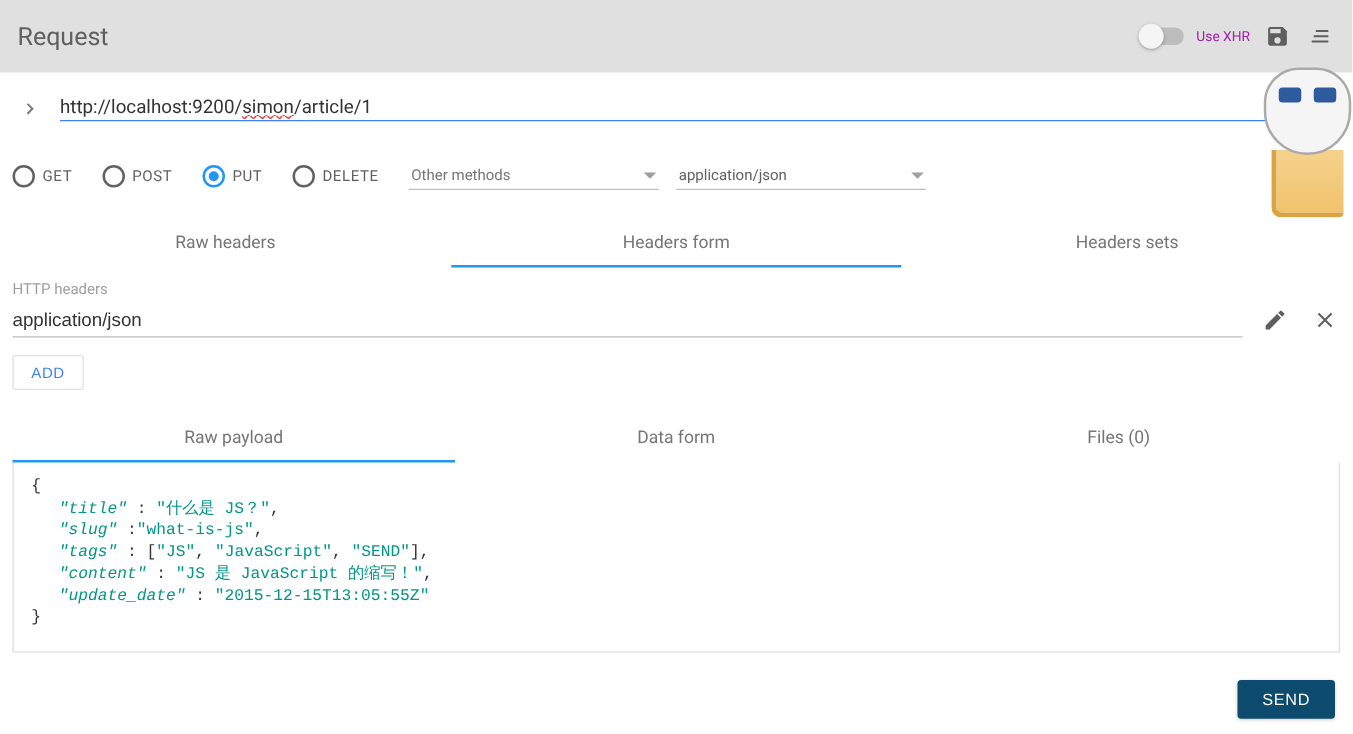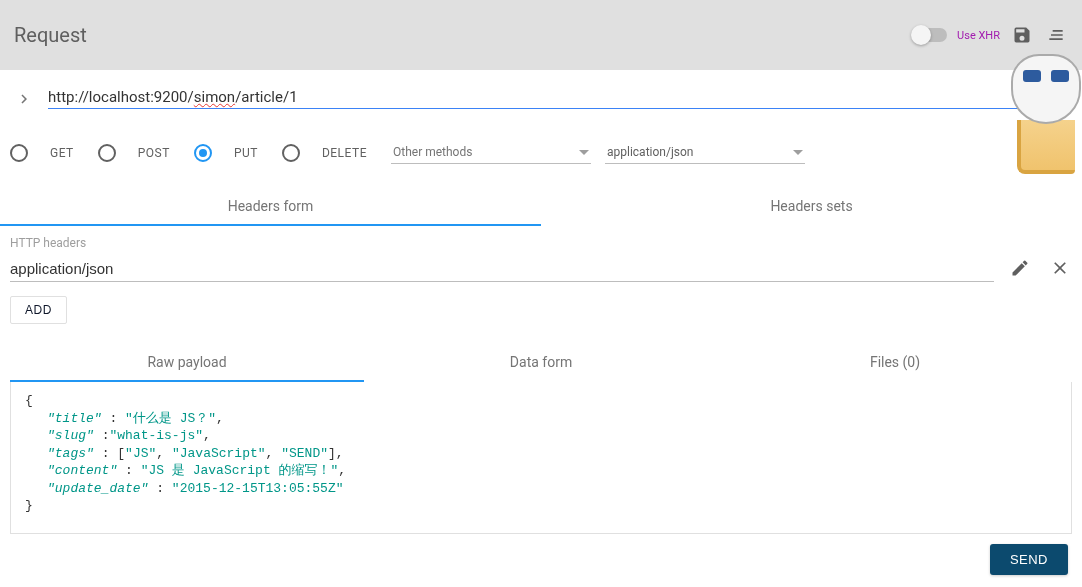--- a/index.html
+++ b/index.html
@@ -9,21 +9,21 @@
     color: #555;
     background: #fff;
     width: 1082px;
     height: 587px;
     overflow: hidden;
     position: relative;
   }
 
   
   .topbar {
-    height: 70px;
+    height: 58px;
     background: #e0e0e0;
     display: flex;
     align-items: center;
     padding: 0 14px;
   }
   .topbar-title {
     font-size: 20px;
     color: #5f5f5f;
   }
   .topbar-spacer { flex: 1; }
@@ -76,21 +76,21 @@
   
   .method-row {
     display: flex;
     align-items: center;
     padding: 26px 10px 10px 10px;
     gap: 4px;
   }
   .radio {
     display: flex;
     align-items: center;
-    gap: 22px;
+    gap: 6px;
     margin-right: 20px;
     cursor: pointer;
     font-size: 12px;
     letter-spacing: 0.5px;
     color: #616161;
   }
   .radio .circle {
     width: 18px;
     height: 18px;
     border-radius: 50%;
@@ -167,21 +167,21 @@
   }
   .hfield.name { width: 170px; }
   .hfield.value { flex: 1; }
   .row-actions { display: flex; gap: 16px; padding-bottom: 2px; }
 
   .add-btn {
     margin: 14px 10px 0 10px;
     padding: 6px 14px;
     font-size: 12px;
     letter-spacing: 0.5px;
-    color: #0f172a;
+    color: #3b82f6;
     background: #fff;
     border: 1px solid #e0e0e0;
     border-radius: 2px;
     cursor: pointer;
   }
 
   
   .tabs2 {
     display: flex;
     margin-top: 18px;
@@ -311,20 +311,21 @@
       <span class="tri"></span>
   </div>
   <div class="select-box val">
     <span>application/json</span>
       <span class="tri"></span>
   </div>
 </div>
 
 
 <div class="tabs">
+  <div class="tab">Raw headers</div>
   <div class="tab active">Headers form</div>
   <div class="tab">Headers sets</div>
 </div>
 
 <div class="section-label">HTTP headers</div>
 
 <div class="header-entry">
   <input class="hfield value" value="application/json" style="">
   <div class="row-actions">
     <span class="icon-btn">

